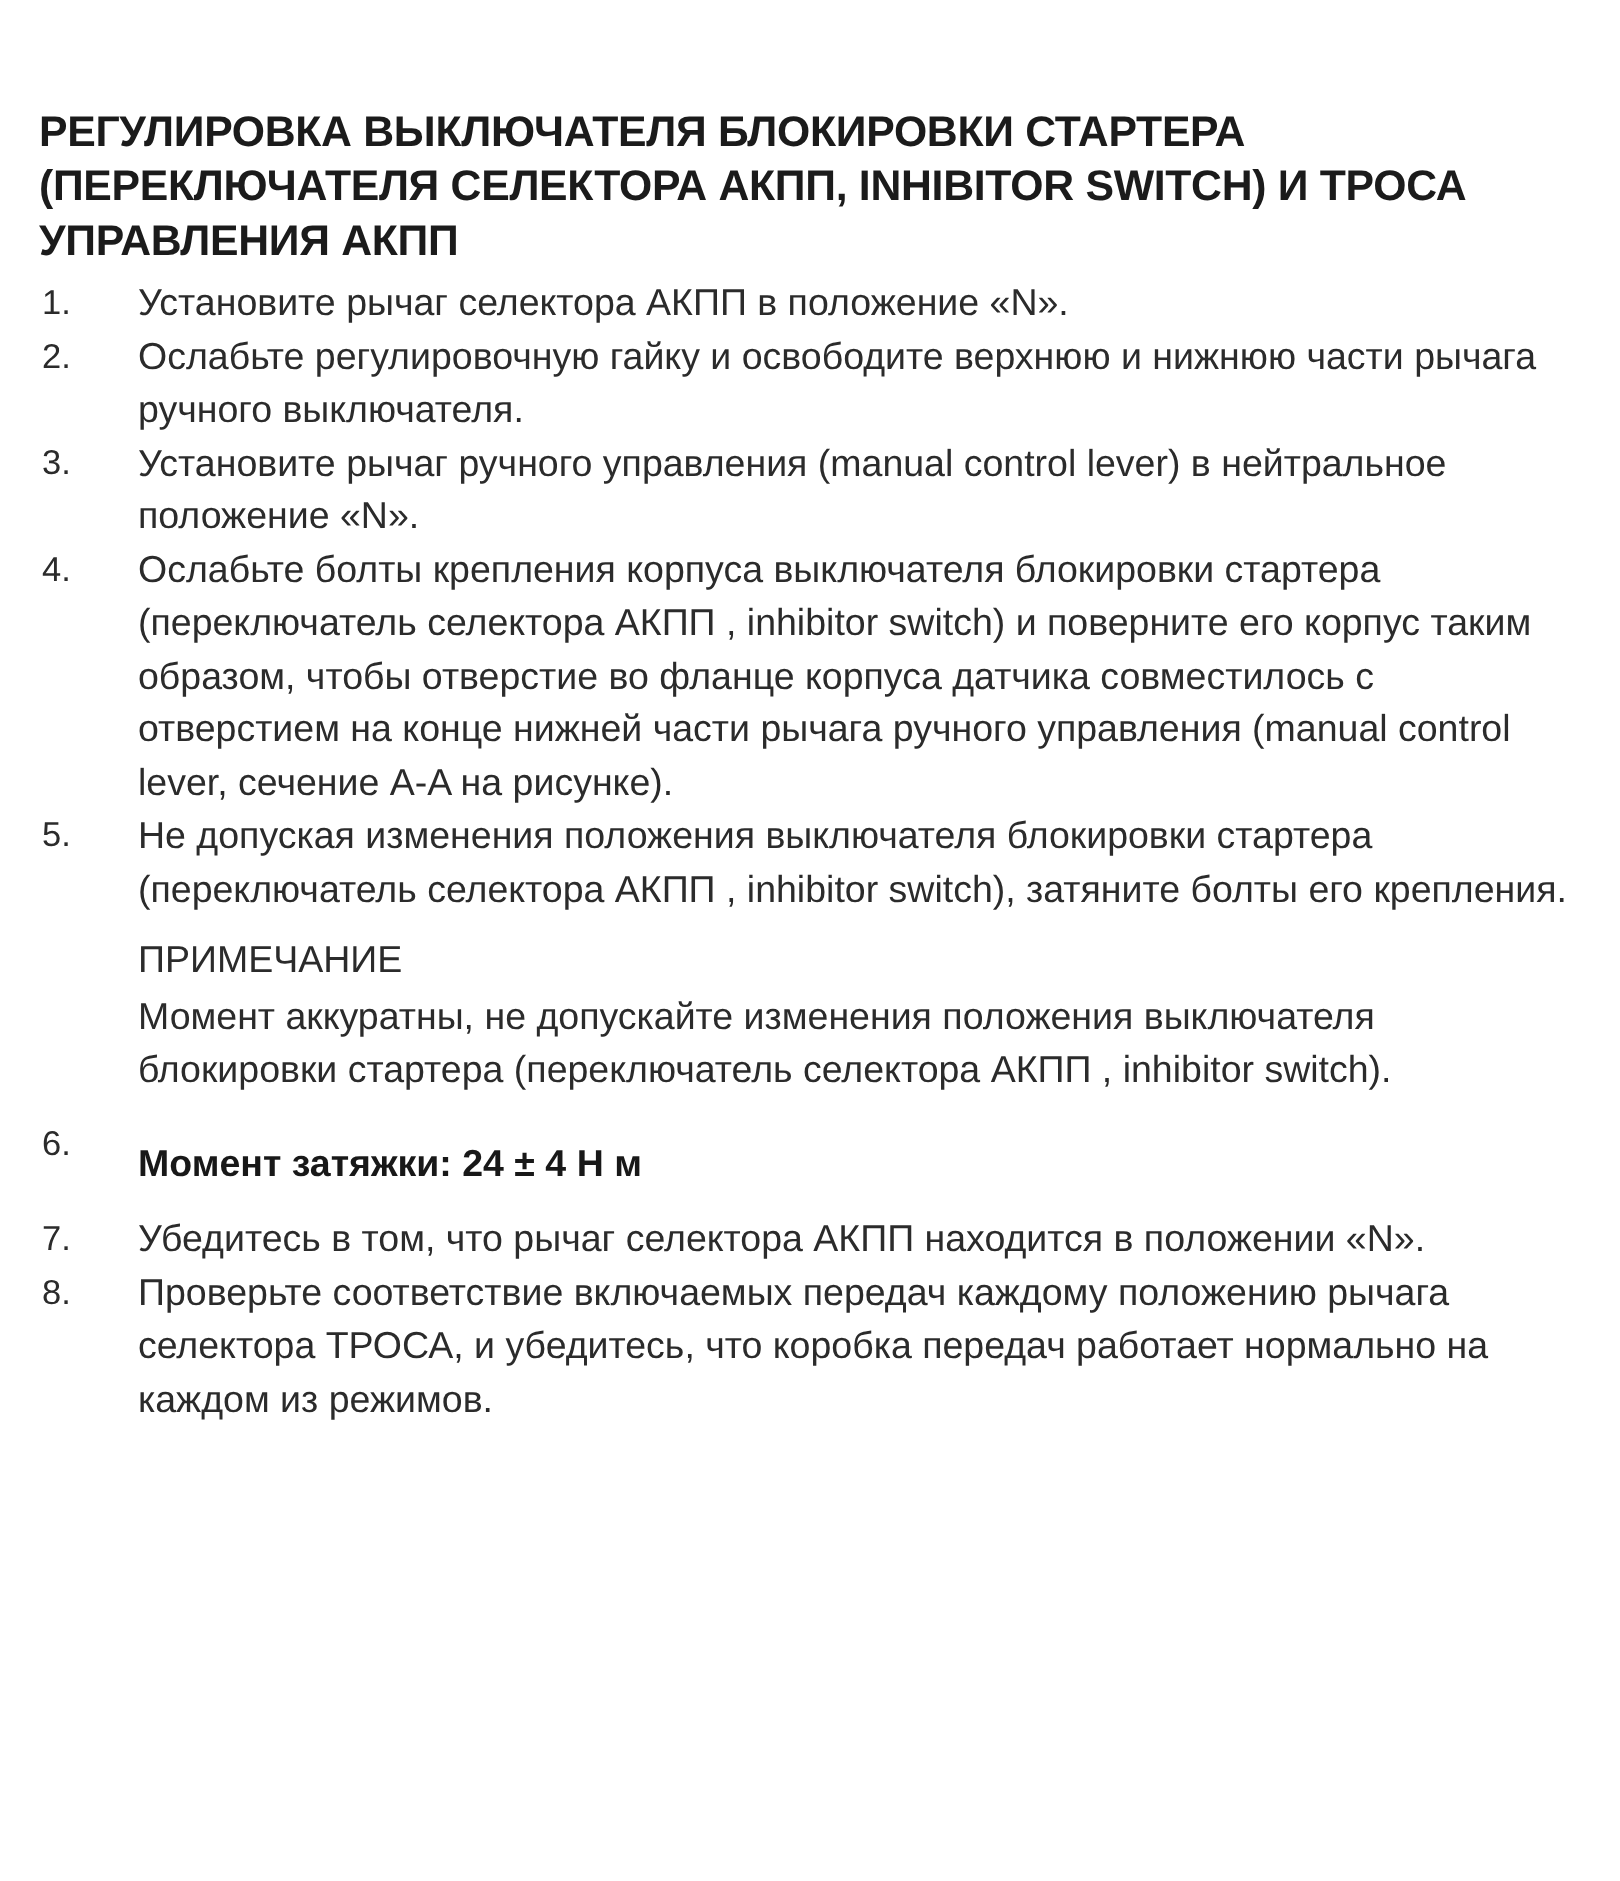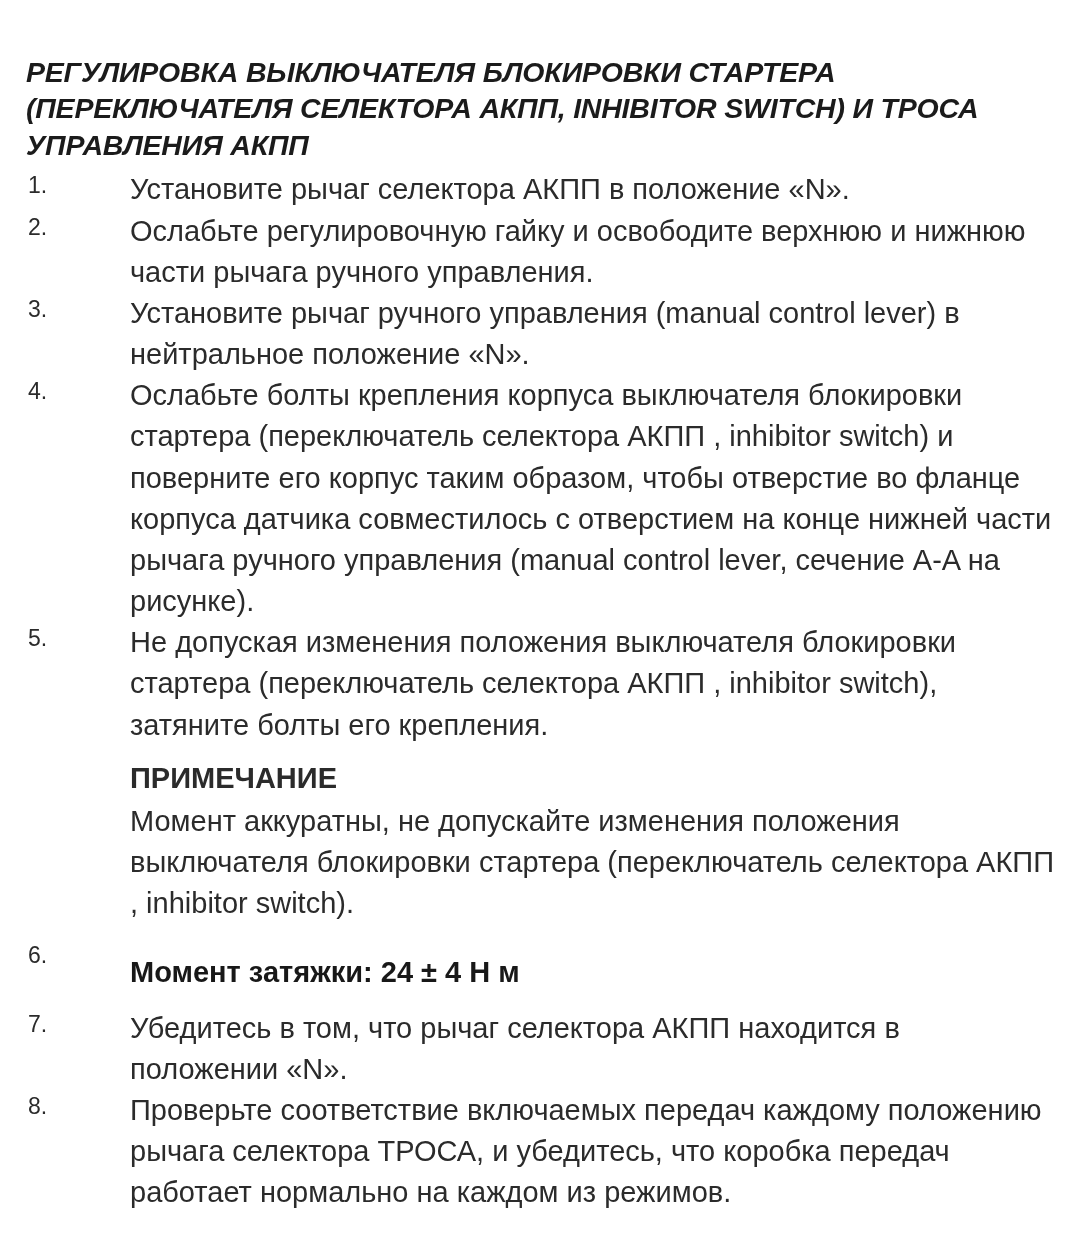--- a/index.html
+++ b/index.html
@@ -21,23 +21,22 @@
     background: #ffffff;
     box-sizing: border-box;
     padding: 54px 26px 0 26px;
   }
   .title {
     font-size: 28.5px;
     font-weight: bold;
     line-height: 1.28;
     letter-spacing: -0.2px;
     color: #1b1b1b;
-    margin: 0 0 6px 0;
+    margin: 16px 0 6px 0;
     white-space: pre-line;
-    font-style: italic;
   }
   .steps {
     margin: 0;
     padding: 0;
     list-style: none;
   }
   .step {
     display: flex;
     align-items: flex-start;
     margin-bottom: 0px;
@@ -46,40 +45,38 @@
     width: 66px;
     flex: 0 0 66px;
     font-size: 23px;
     line-height: 1.42;
     color: #2b2b2b;
     padding-left: 2px;
     box-sizing: border-box;
   }
   .step-body {
     flex: 1 1 auto;
-    font-size: 29px;
+    font-size: 25px;
     line-height: 1.42;
     color: #2b2b2b;
-    margin-left: 38px;
   }
   .step-text {
     display: block;
   }
   .torque {
     display: block;
     font-weight: bold;
     color: #181818;
     margin-top: 13px;
     margin-bottom: 11px;
   }
   .note-head {
     display: block;
     margin-top: 12px;
     margin-bottom: 2px;
-    font-weight: bold;
   }
   .note-body {
     display: block;
     margin-bottom: 14px;
   }
   .gap-before {
     margin-top: 4px;
   }
 </style>
 </head>
@@ -94,21 +91,21 @@
     <div class="step">
       <div class="step-num">1.</div>
       <div class="step-body">
         <span class="step-text">Установите рычаг селектора АКПП в положение «N».</span>
       </div>
     </div>
 
     <div class="step">
       <div class="step-num">2.</div>
       <div class="step-body">
-        <span class="step-text">Ослабьте регулировочную гайку и освободите верхнюю и нижнюю части рычага ручного управления.</span>
+        <span class="step-text">Ослабьте регулировочную гайку и освободите верхнюю и нижнюю части рычага ручного выключателя.</span>
       </div>
     </div>
 
     <div class="step">
       <div class="step-num">3.</div>
       <div class="step-body">
         <span class="step-text">Установите рычаг ручного управления (manual control lever) в нейтральное положение «N».</span>
       </div>
     </div>
 

